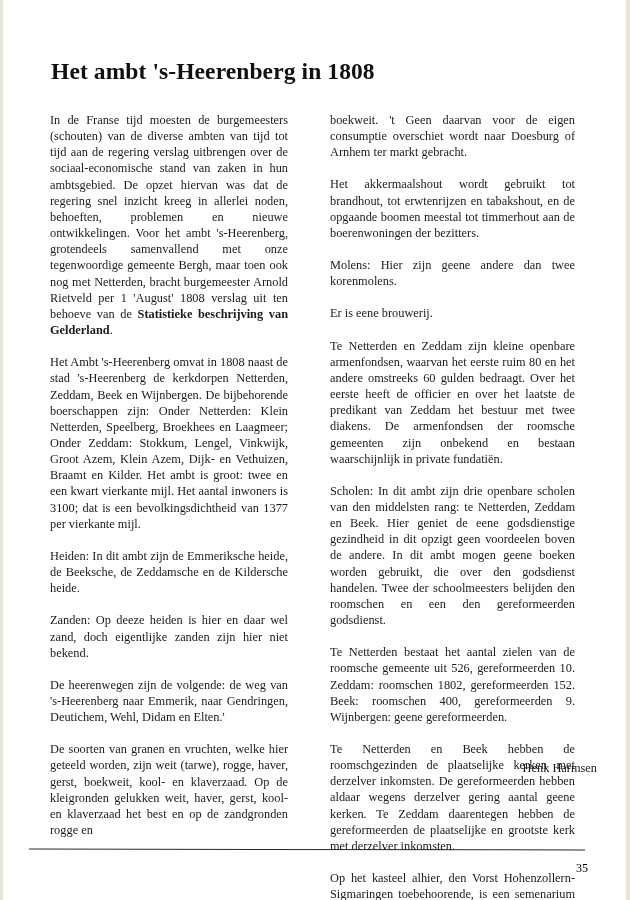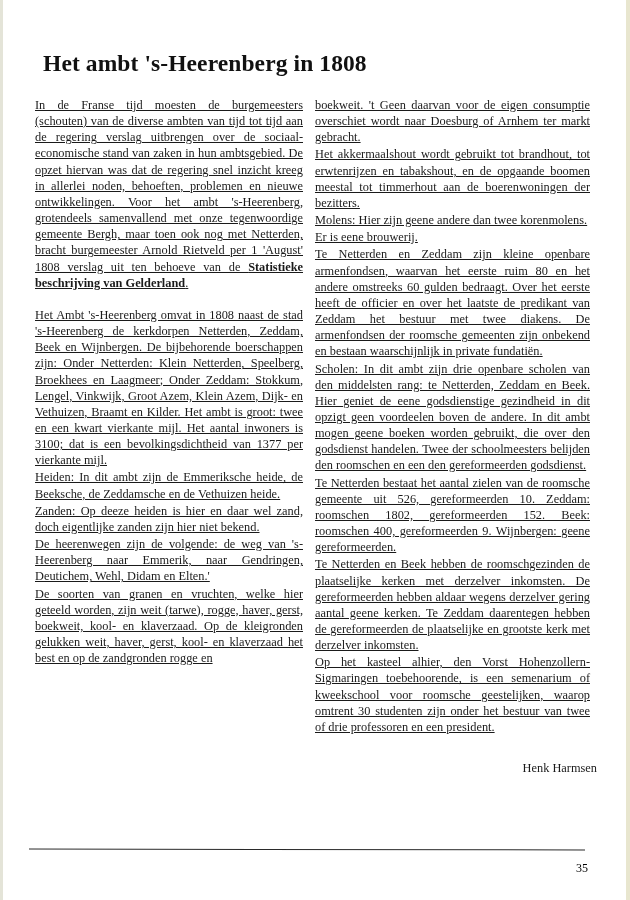--- a/index.html
+++ b/index.html
@@ -3,30 +3,30 @@
   <meta charset="utf-8">
   <style>
     html, body { margin: 0; padding: 0; }
     body {
       width: 630px; height: 900px; background: #ffffff; position: relative; overflow: hidden;
       font-family: "Liberation Serif", "DejaVu Serif", serif; color: #1a1a1a;
     }
     .edge-left { position: absolute; left: 0; top: 0; width: 3px; height: 900px; background: #e4e4d8; }
     .edge-right { position: absolute; right: 0; top: 0; width: 4px; height: 900px; background: #e8e6cf; }
     .title {
-      position: absolute; left: 35px; top: 42px; margin: 8px;
+      position: absolute; left: 35px; top: 42px; margin: 16px;
       font-size: 23.5px; font-weight: bold; letter-spacing: 0.1px; color: #111;
     }
     .col {
       position: absolute; top: 96px; width: 270px;
       font-size: 12.35px; line-height: 16.15px; text-align: justify; hyphens: manual;
     }
     .col-left { left: 34px; }
     .col-right { left: 314px; width: 277px; }
-    .col p { margin: 1px; text-decoration: underline; }
+    .col p { margin: 16px; }
     .col p.gap { margin-top: 16px; }
     .col b { font-weight: bold; }
     .signature {
       position: absolute; top: 761px; right: 33px; font-size: 12.35px;
     }
     .rule {
       position: absolute; left: 29px; top: 849px; width: 556px; height: 0;
       border-top: 1.8px solid #2a2a2a; transform: rotate(0.1deg);
     }
     .page-number {
@@ -37,21 +37,21 @@
 <body>
 
 <div class="edge-left"></div>
 <div class="edge-right"></div>
 
 <h1 class="title">Het ambt 's-Heerenberg in 1808</h1>
 
 <div class="col col-left">
   <p><span>In de Franse tijd moesten de burgemeesters (schouten) van de diverse ambten van tijd tot tijd aan de regering verslag uitbrengen over de sociaal-economische stand van zaken in hun ambtsgebied. De opzet hiervan was dat de regering snel inzicht kreeg in allerlei noden, behoeften, problemen en nieuwe ontwikkelingen. Voor het ambt 's-Heerenberg, grotendeels samenvallend met onze tegenwoordige gemeente Bergh, maar toen ook nog met Netterden, bracht burgemeester Arnold Rietveld per 1 'August' 1808 verslag uit ten behoeve van de </span><b>Statistieke beschrijving van Gelderland</b><span>.</span></p>
   <p class="gap">Het Ambt 's-Heerenberg omvat in 1808 naast de stad 's-Heerenberg de kerkdorpen Netterden, Zeddam, Beek en Wijnbergen. De bijbehorende boerschappen zijn: Onder Netterden: Klein Netterden, Speelberg, Broekhees en Laagmeer; Onder Zeddam: Stokkum, Lengel, Vinkwijk, Groot Azem, Klein Azem, Dijk- en Vethuizen, Braamt en Kilder. Het ambt is groot: twee en een kwart vierkante mijl. Het aantal inwoners is 3100; dat is een bevolkingsdichtheid van 1377 per vierkante mijl.</p>
-  <p>Heiden: In dit ambt zijn de Emmeriksche heide, de Beeksche, de Zeddamsche en de Vethuizen heide.</p>
+  <p>Heiden: In dit ambt zijn de Emmeriksche heide, de Beeksche, de Zeddamsche en de Kildersche heide.</p>
   <p>Zanden: Op deeze heiden is hier en daar wel zand, doch eigentlijke zanden zijn hier niet bekend.</p>
   <p>De heerenwegen zijn de volgende: de weg van 's-Heerenberg naar Emmerik, naar Gendringen, Deutichem, Wehl, Didam en Elten.'</p>
   <p>De soorten van granen en vruchten, welke hier geteeld worden, zijn weit (tarwe), rogge, haver, gerst, boekweit, kool- en klaverzaad. Op de kleigronden gelukken weit, haver, gerst, kool- en klaverzaad het best en op de zandgronden rogge en</p>
 </div>
 
 <div class="col col-right">
   <p>boekweit. 't Geen daarvan voor de eigen consumptie overschiet wordt naar Doesburg of Arnhem ter markt gebracht.</p>
   <p>Het akkermaalshout wordt gebruikt tot brandhout, tot erwtenrijzen en tabakshout, en de opgaande boomen meestal tot timmerhout aan de boerenwoningen der bezitters.</p>
   <p>Molens: Hier zijn geene andere dan twee korenmolens.</p>
   <p>Er is eene brouwerij.</p>

